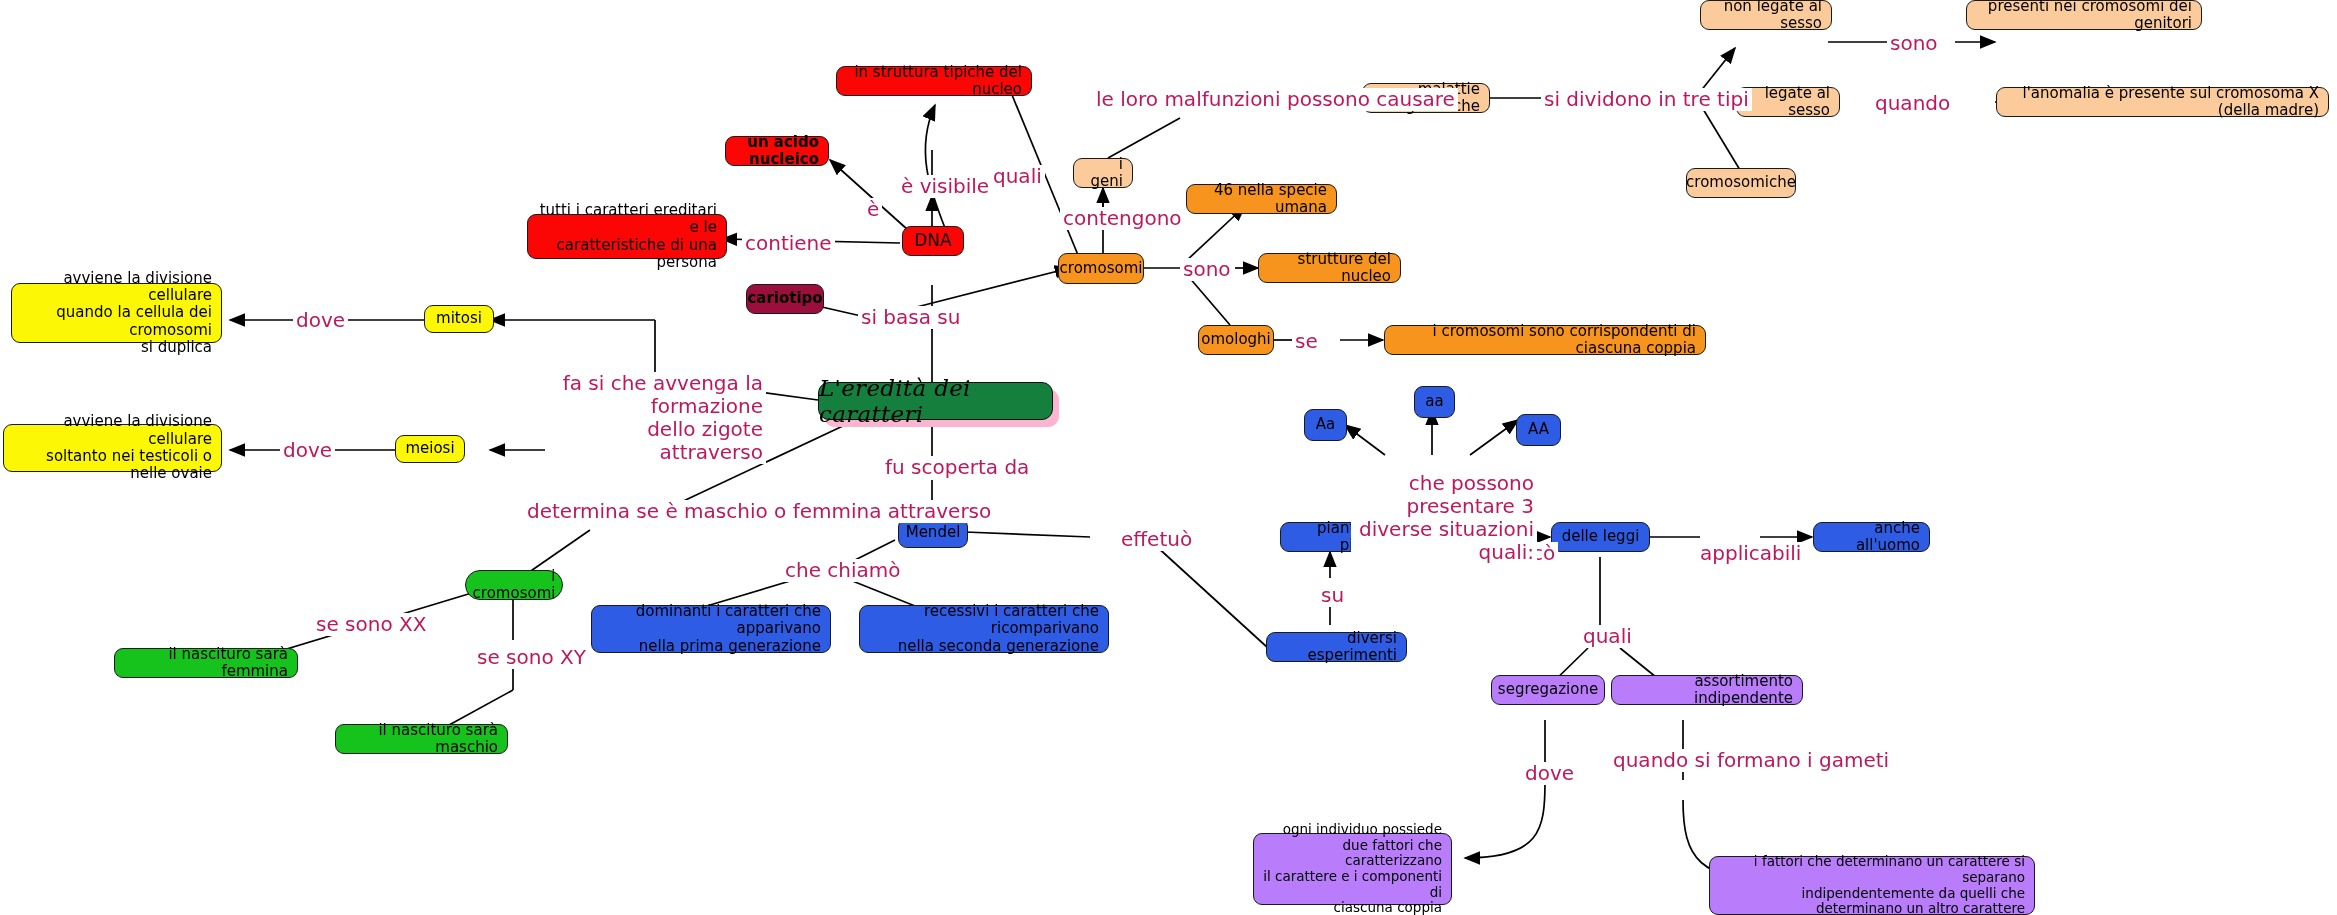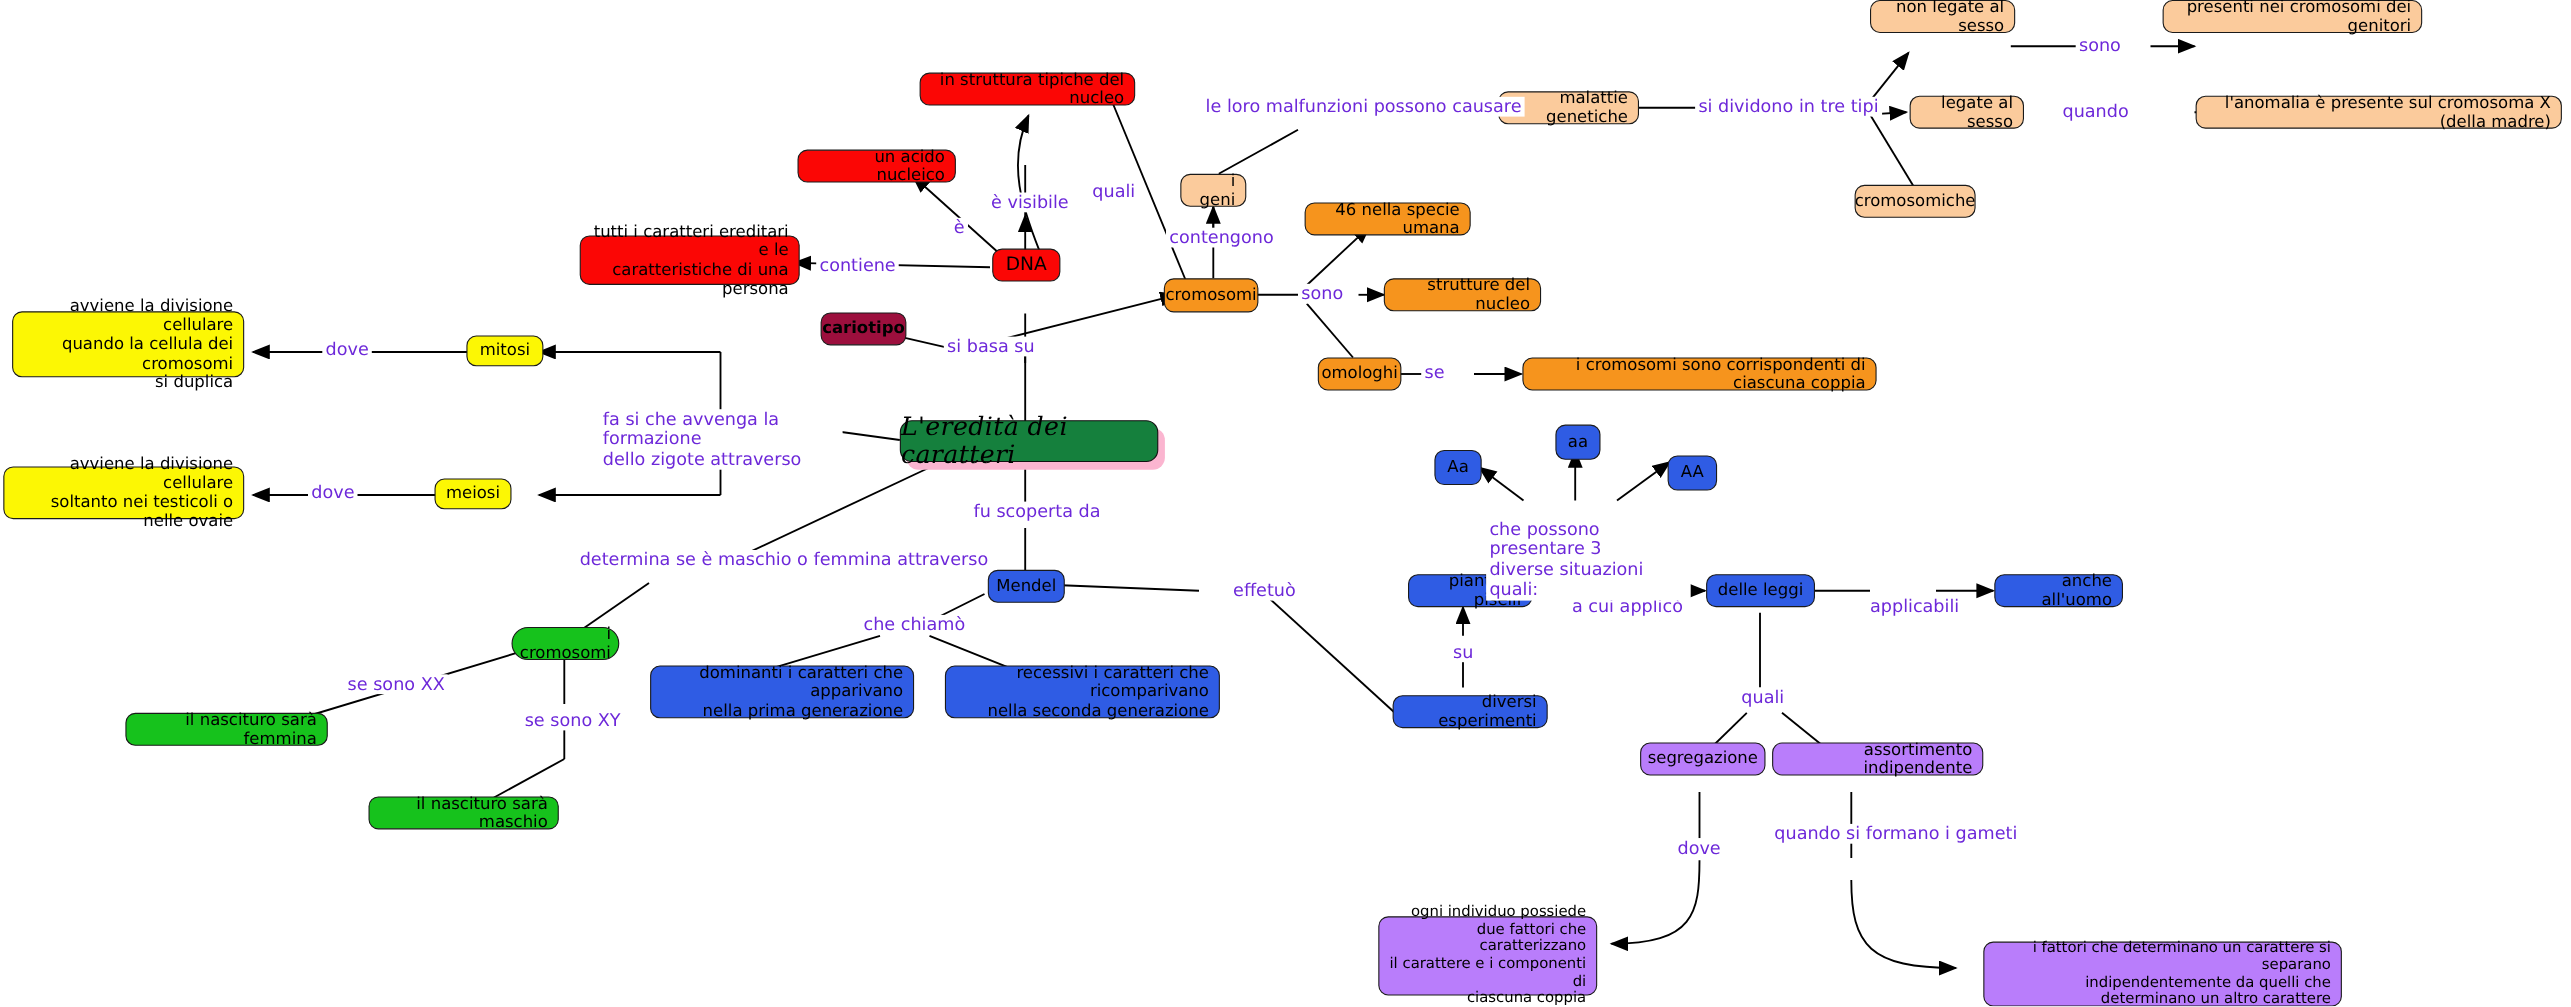--- a/index.html
+++ b/index.html
@@ -30,24 +30,24 @@
     justify-content:center;
     text-align:right;
     line-height:1.16;
     color:#000;
     padding:3px 9px;
     white-space:pre-line;
     font-size:15px;
   }
   .lbl{
     position:absolute;
-    color:#6d28d9;
-    font-size:16px;
+    color:#be185d;
+    font-size:20px;
     line-height:1.15;
-    text-align:left;
+    text-align:right;
     white-space:pre-line;
     background:#ffffff;
     padding:0 3px;
   }
   
   .c-red      {background:#fb0605;}
   .c-darkred  {background:#9c0f3d;}
   .c-orange   {background:#f6941d;}
   .c-lightorg {background:#fbcb9c;}
   .c-yellow   {background:#fcf704;}
@@ -172,21 +172,21 @@
       <path d="M1545,720 L1545,762"></path>
       <path d="M1545,782 C1545,830 1540,858 1465,858" marker-end="url(#ah)"></path>
 
       <path d="M1683,720 L1683,780"></path>
       <path d="M1683,800 C1683,860 1700,880 1778,880" marker-end="url(#ah)"></path>
     </g>
   </svg>
 
   <div class="node c-red" style="left:836px;top:66px;width:196px;height:30px;">in struttura tipiche del nucleo</div>
 
-  <div class="node c-red" style="left:725px;top:136px;width:144px;height:30px;">un acido nucleico</div>
+  <div class="node c-red" style="left:725px;top:136px;width:104px;height:30px;font-weight:bold;">un acido nucleico</div>
 
   <div class="node c-red" style="left:527px;top:214px;width:200px;height:45px;">tutti i caratteri ereditari e le
 caratteristiche di una persona</div>
 
   <div class="node c-red" style="left:902px;top:226px;width:62px;height:30px;font-size:17px;">DNA</div>
 
   <div class="node c-darkred" style="left:746px;top:284px;width:78px;height:30px;color:#000;font-weight:bold;">cariotipo</div>
 
   <div class="title-node" style="left:818px;top:382px;width:233px;height:36px;">L'eredità dei caratteri</div>
 
@@ -255,21 +255,21 @@
 
   <div class="node c-purple" style="left:1491px;top:675px;width:114px;height:30px;">segregazione</div>
 
   <div class="node c-purple" style="left:1611px;top:675px;width:192px;height:30px;">assortimento indipendente</div>
 
   <div class="node c-purple small" style="left:1253px;top:833px;width:199px;height:72px;">ogni individuo possiede
 due fattori che caratterizzano
 il carattere e i componenti di
 ciascuna coppia</div>
 
-  <div class="node c-purple small" style="left:1803px;top:856px;width:326px;height:59px;">i fattori che determinano un carattere si separano
+  <div class="node c-purple small" style="left:1709px;top:856px;width:326px;height:59px;">i fattori che determinano un carattere si separano
 indipendentemente da quelli che
 determinano un altro carattere</div>
 
   <div class="lbl" style="left:898px;top:175px;">è visibile</div>
 
   <div class="lbl" style="left:864px;top:198px;">è</div>
 
   <div class="lbl" style="left:742px;top:232px;">contiene</div>
 
   <div class="lbl" style="left:990px;top:165px;">quali</div>

